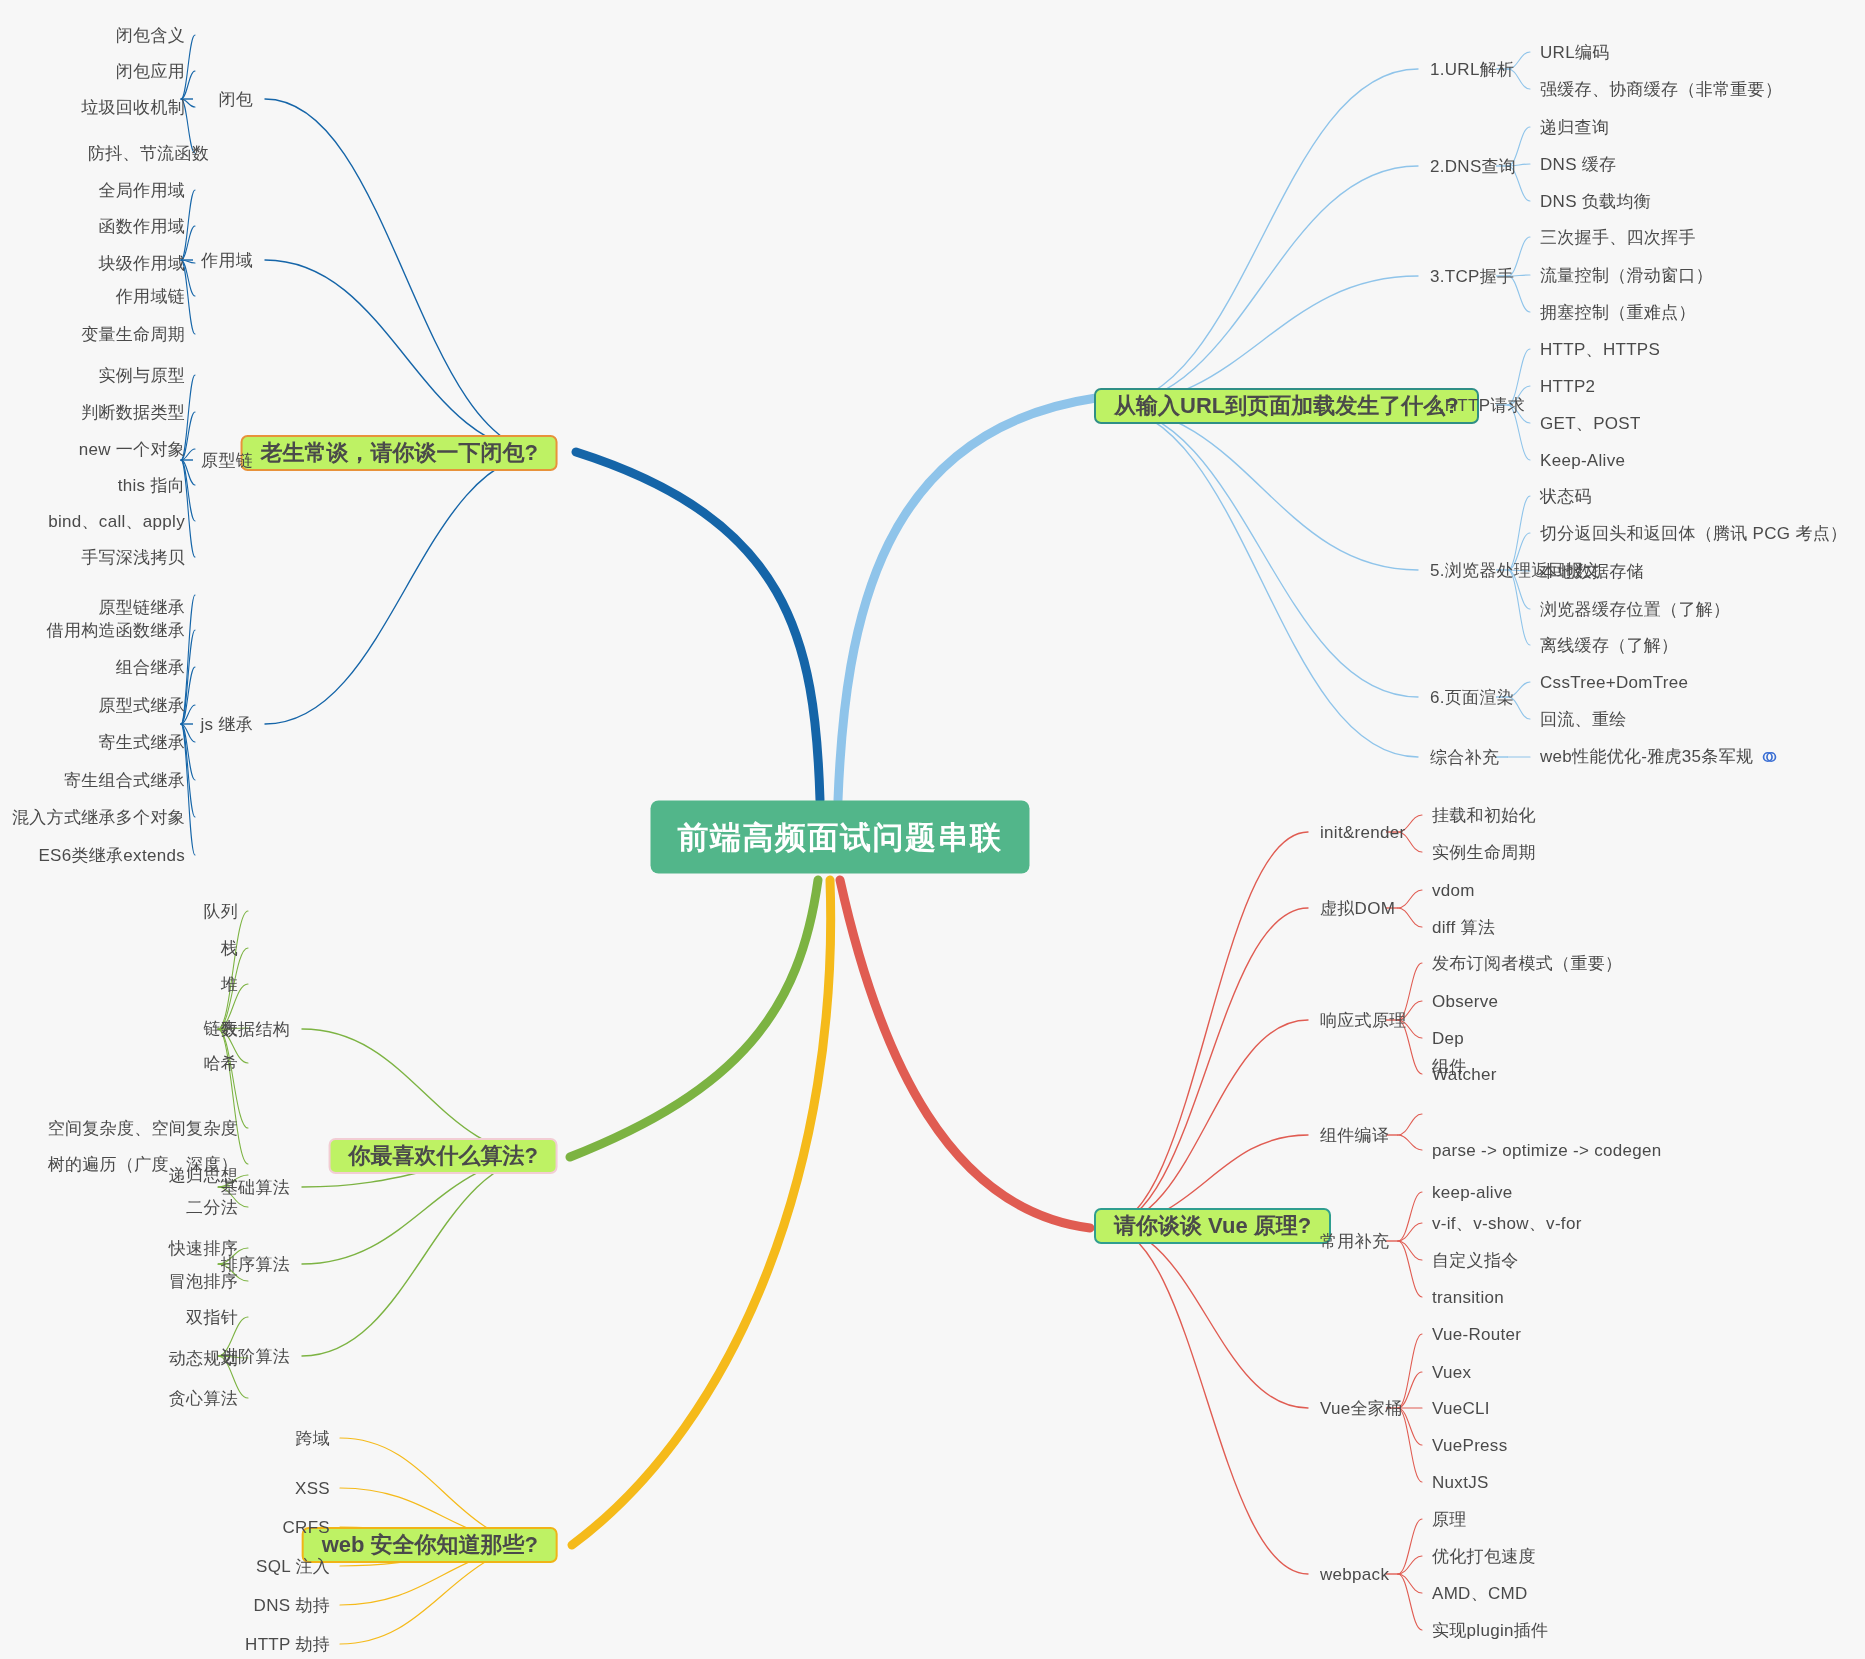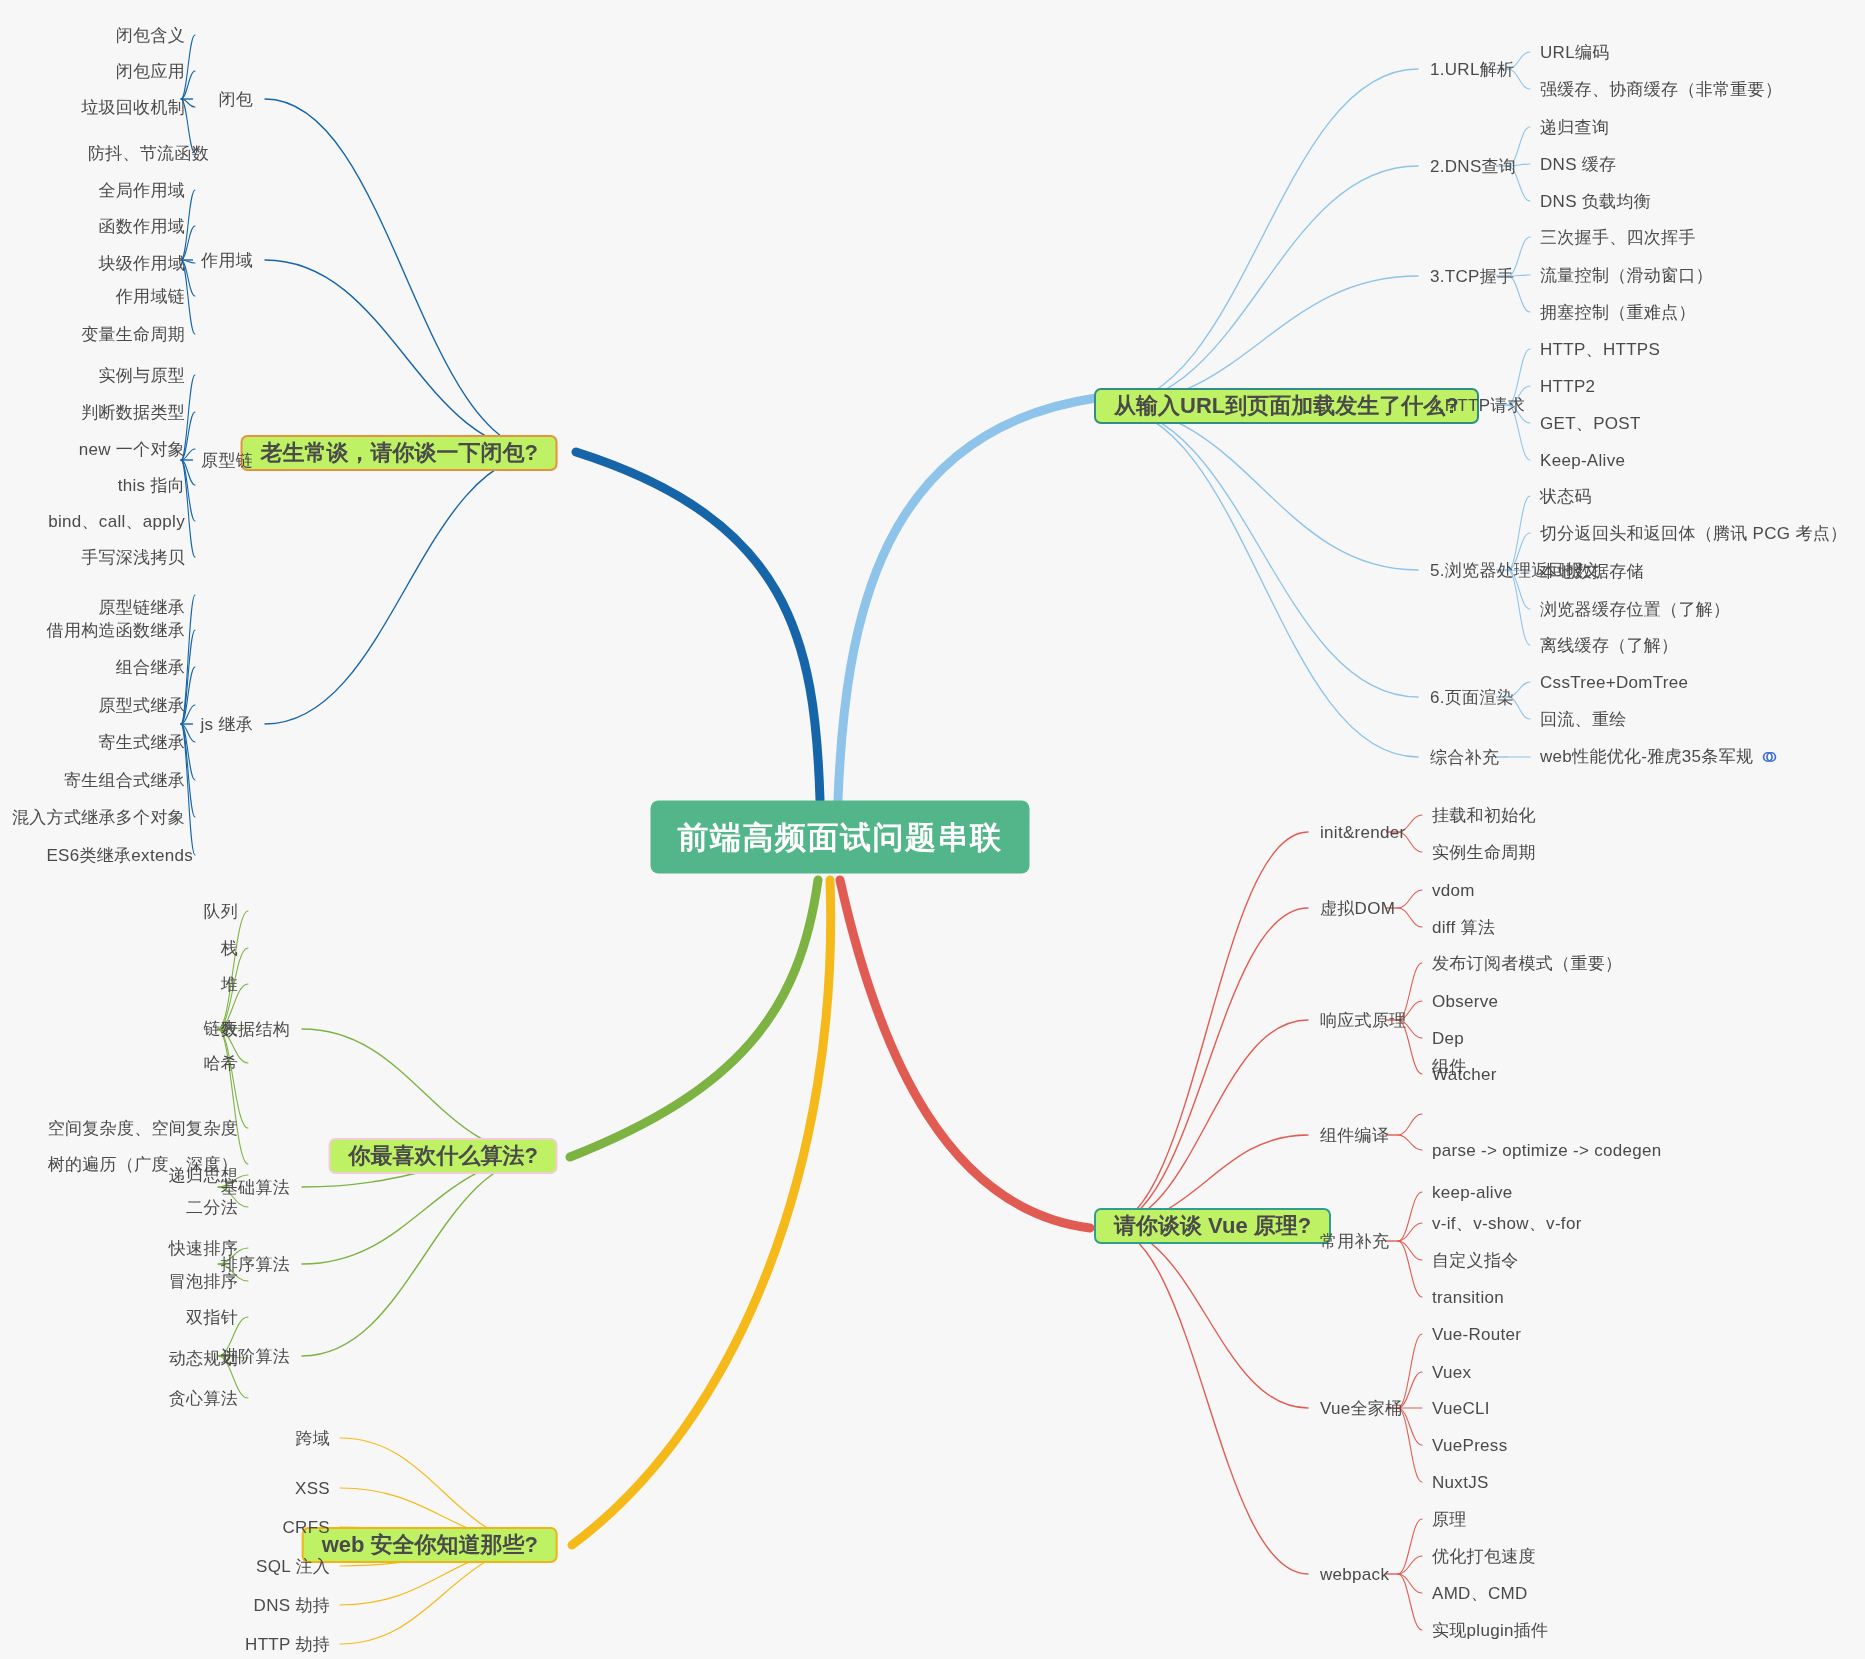--- a/index.html
+++ b/index.html
@@ -232,21 +232,21 @@
       <div class="node r" style="left: 185px; top: 521px;"><span>bind、call、apply</span></div>
       <div class="node r" style="left: 185px; top: 557px;"><span>手写深浅拷贝</span></div>
       <div class="node r" style="left: 253px; top: 724px;"><span>js 继承</span></div>
       <div class="node r" style="left: 185px; top: 595px; margin-top: 12px;"><span>原型链继承</span></div>
       <div class="node r" style="left: 185px; top: 630px;"><span>借用构造函数继承</span></div>
       <div class="node r" style="left: 185px; top: 667px;"><span>组合继承</span></div>
       <div class="node r" style="left: 185px; top: 705px;"><span>原型式继承</span></div>
       <div class="node r" style="left: 185px; top: 742px;"><span>寄生式继承</span></div>
       <div class="node r" style="left: 185px; top: 780px;"><span>寄生组合式继承</span></div>
       <div class="node r" style="left: 185px; top: 817px;"><span>混入方式继承多个对象</span></div>
-      <div class="node r" style="left: 185px; top: 855px; margin-left: 8px;"><span>ES6类继承extends</span></div>
+      <div class="node r" style="left: 185px; top: 855px;"><span>ES6类继承extends</span></div>
       <div class="qbox teal" style="left: 1094px; top: 406px;"><span>从输入URL到页面加载发生了什么?</span></div>
       <div class="node l" style="left: 1430px; top: 69px;"><span>1.URL解析</span></div>
       <div class="node l" style="left: 1540px; top: 52px;"><span>URL编码</span></div>
       <div class="node l" style="left: 1540px; top: 89px;"><span>强缓存、协商缓存（非常重要）</span></div>
       <div class="node l" style="left: 1430px; top: 166px;"><span>2.DNS查询</span></div>
       <div class="node l" style="left: 1540px; top: 127px;"><span>递归查询</span></div>
       <div class="node l" style="left: 1540px; top: 164px;"><span>DNS 缓存</span></div>
       <div class="node l" style="left: 1540px; top: 201px;"><span>DNS 负载均衡</span></div>
       <div class="node l" style="left: 1430px; top: 276px;"><span>3.TCP握手</span></div>
       <div class="node l" style="left: 1540px; top: 237px;"><span>三次握手、四次挥手</span></div>

